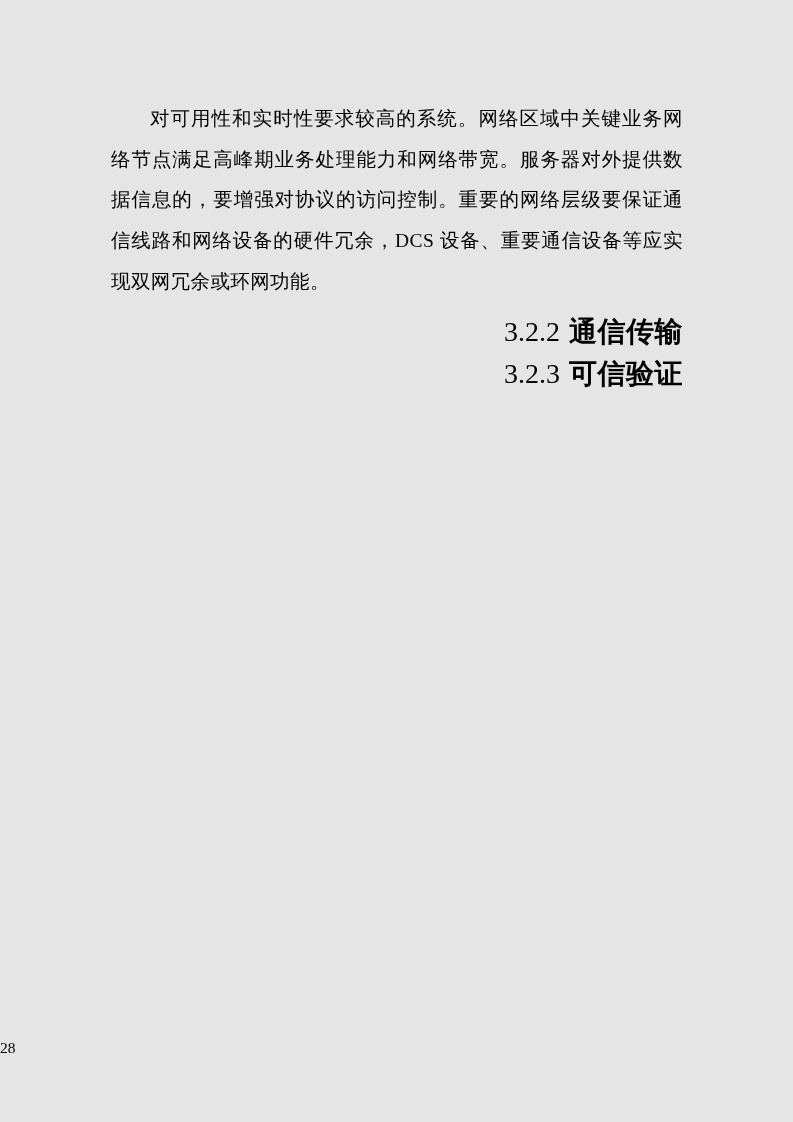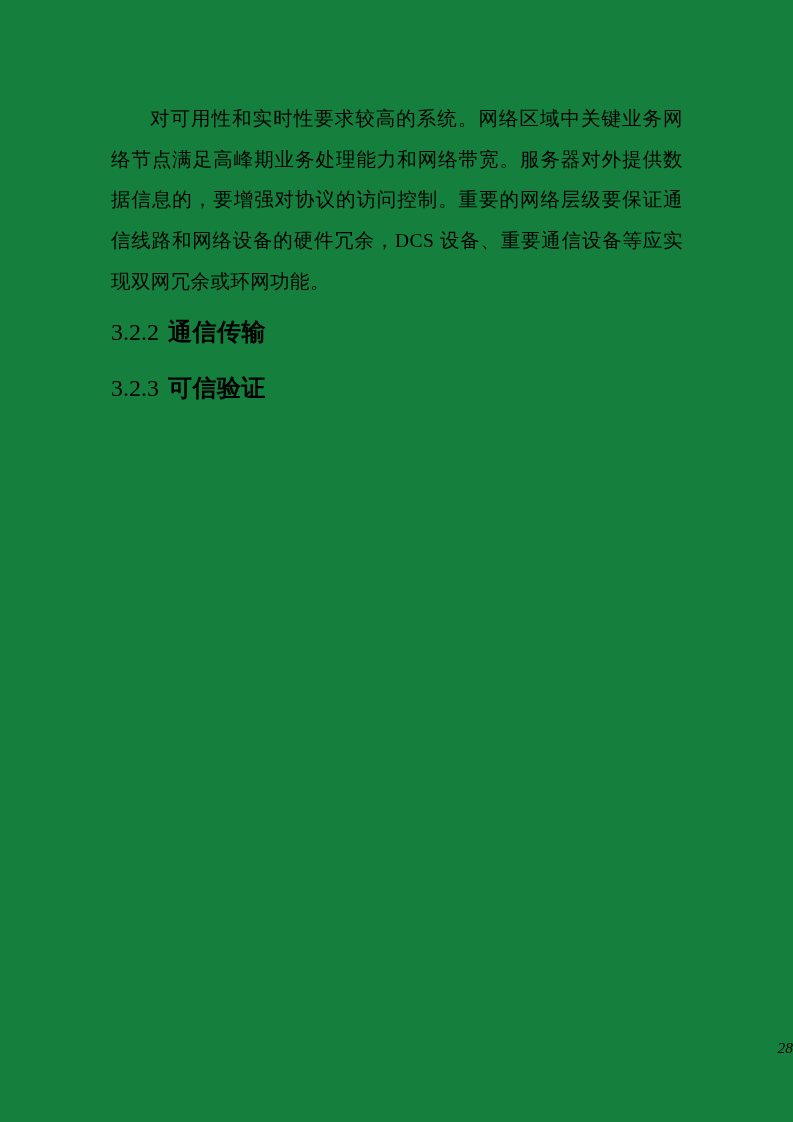--- a/index.html
+++ b/index.html
@@ -4,21 +4,21 @@
 <style>
   html, body {
     margin: 0;
     padding: 0;
     background: #ffffff;
   }
   .page {
     position: relative;
     width: 793px;
     height: 1122px;
-    background: #15803d;
+    background: #e5e5e5;
     color: #000000;
     font-family: "Liberation Serif", "DejaVu Serif", serif;
     overflow: hidden;
   }
   .content {
     position: absolute;
     left: 111px;
     top: 99px;
     width: 572px;
   }
@@ -30,48 +30,47 @@
     text-indent: 2em;
     letter-spacing: 0.02em;
     color: #000000;
   }
   .para-2 { margin-top: 19px; }
   .para-3 { margin-top: 5px; }
   .para-4 { margin-top: 13px; }
   .force-last { text-align-last: justify; }
   .heading {
     margin: 0;
-    font-size: 24px;
+    font-size: 28px;
     line-height: 30px;
     font-weight: normal;
-    text-align: left;
+    text-align: right;
     white-space: nowrap;
   }
   .heading-1 { margin-top: 14px; }
-  .heading-2 { margin-top: 26px; }
+  .heading-2 { margin-top: 12px; }
   .heading-num {
     font-family: "Liberation Serif", "DejaVu Serif", serif;
     font-weight: 400;
     margin-right: 9px;
   }
   .heading-title {
     font-family: "Liberation Sans", "DejaVu Sans", sans-serif;
     font-weight: 700;
     letter-spacing: 0.5px;
   }
   .page-number {
     position: absolute;
     left: 0;
     right: 0;
     top: 1038px;
-    text-align: right;
+    text-align: left;
     font-size: 15.5px;
     line-height: 20px;
     color: #000000;
-    font-style: italic;
   }
 </style>
 </head>
 <body>
 
 <div class="page">
   <div class="content">
 
     <p class="body-para">对可用性和实时性要求较高的系统。网络区域中关键业务网络节点满足高峰期业务处理能力和网络带宽。服务器对外提供数据信息的，要增强对协议的访问控制。重要的网络层级要保证通信线路和网络设备的硬件冗余，DCS 设备、重要通信设备等应实现双网冗余或环网功能。</p>
 

